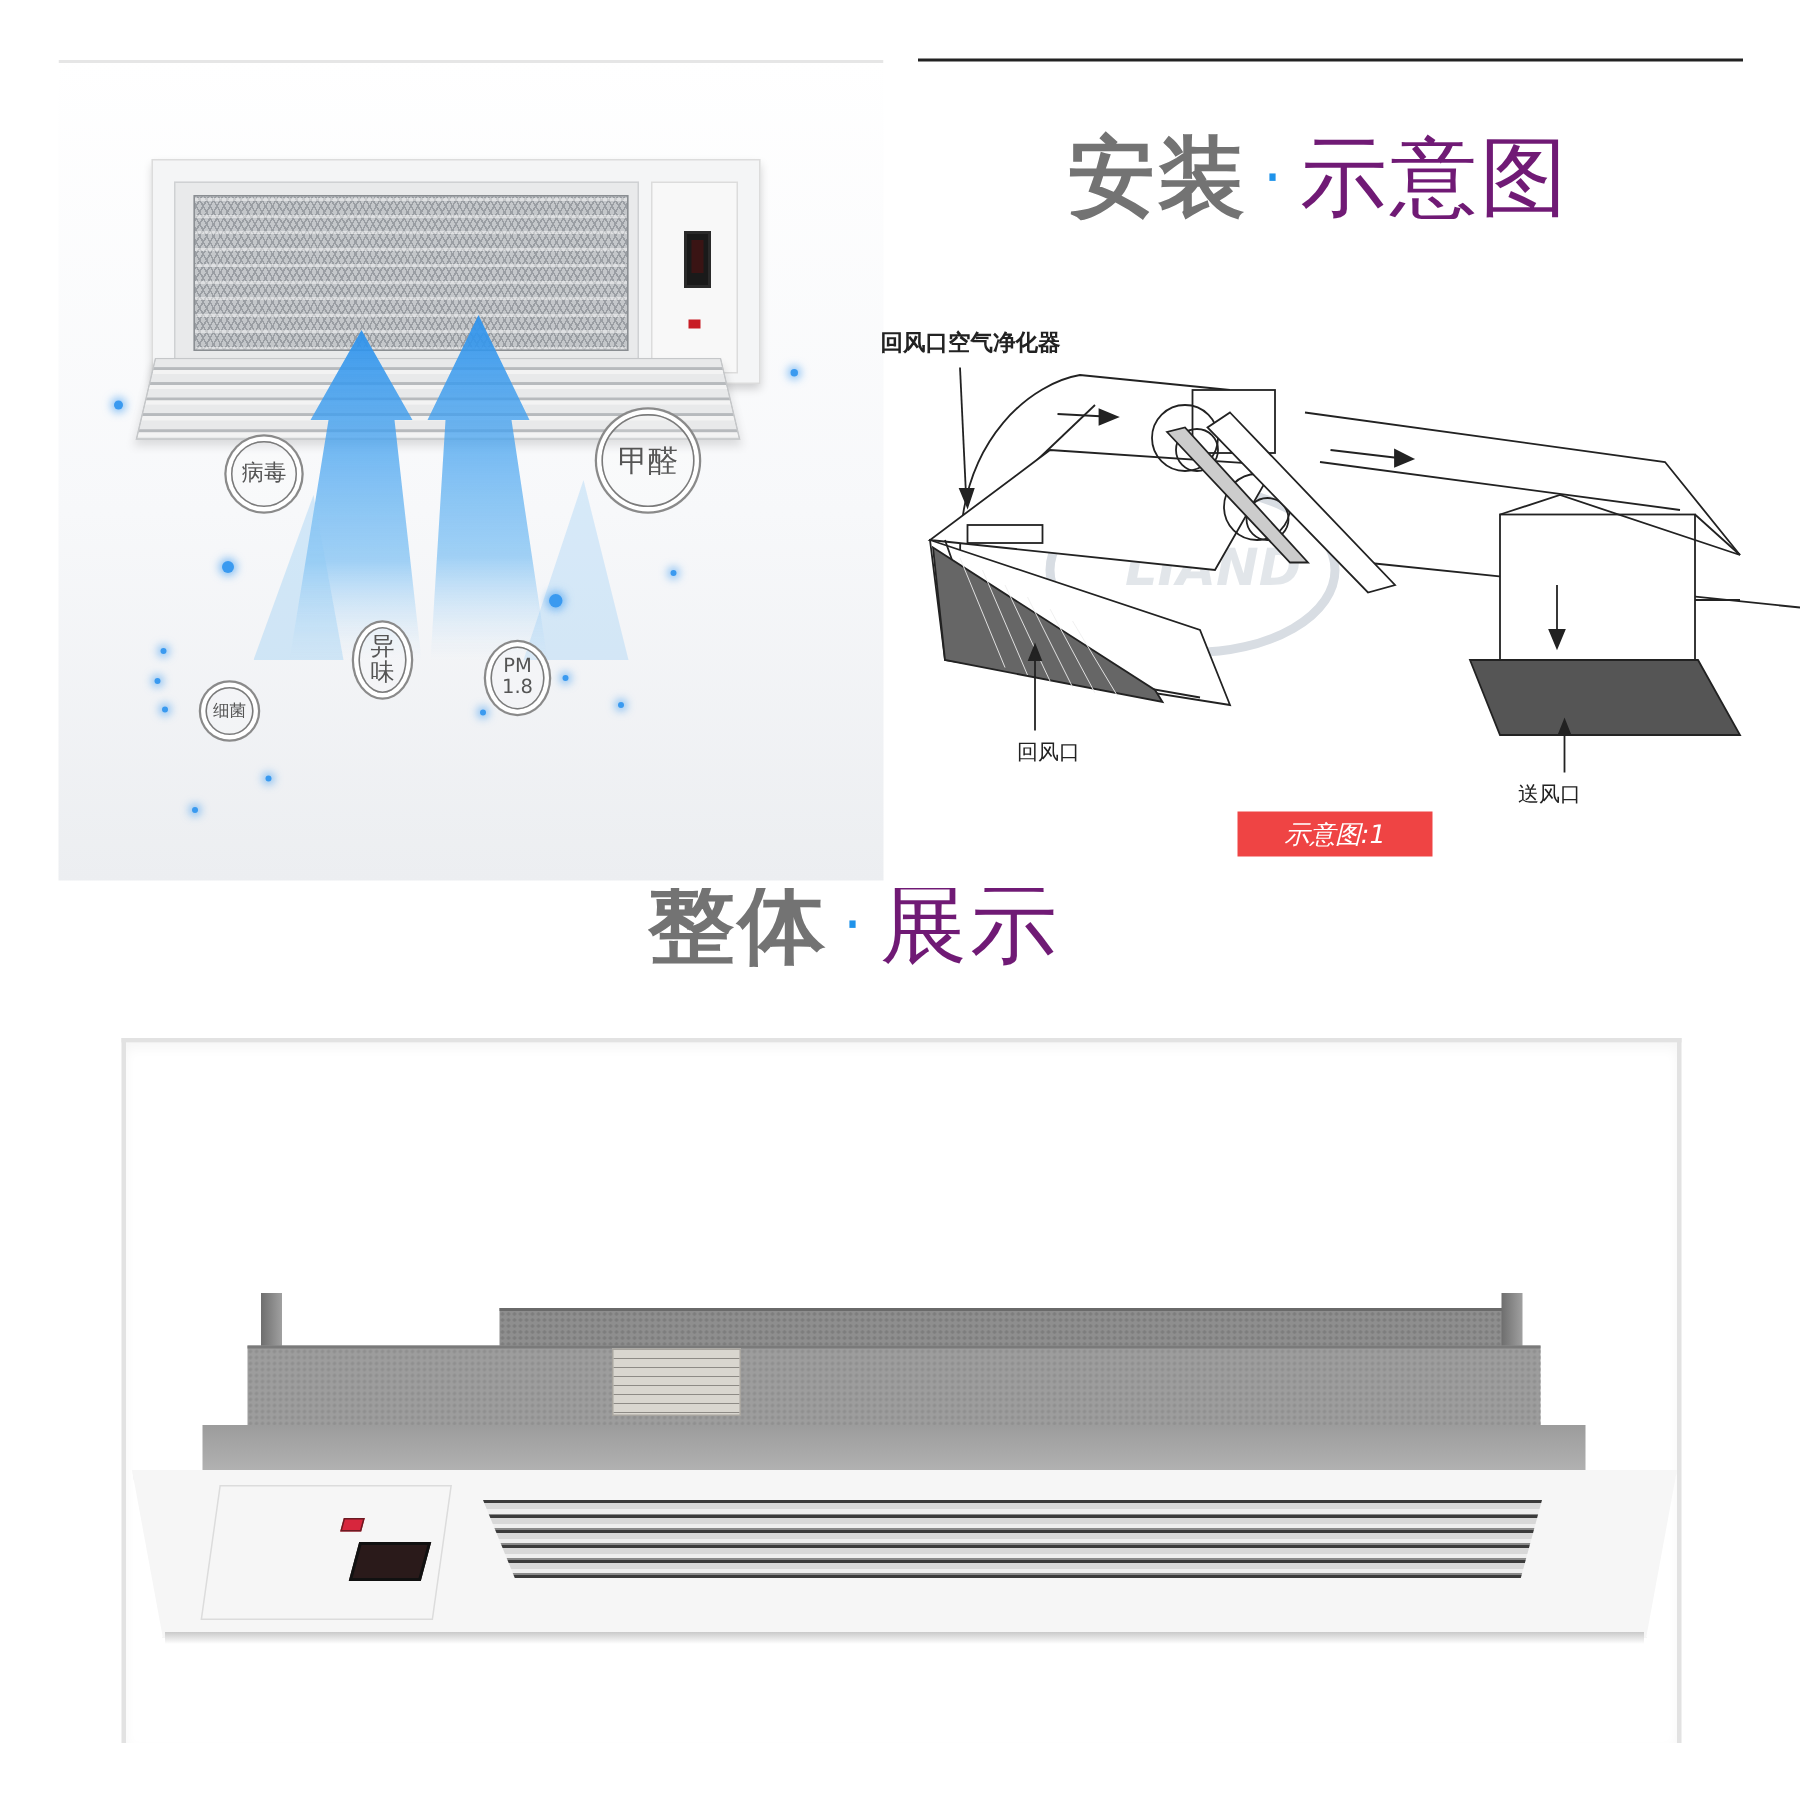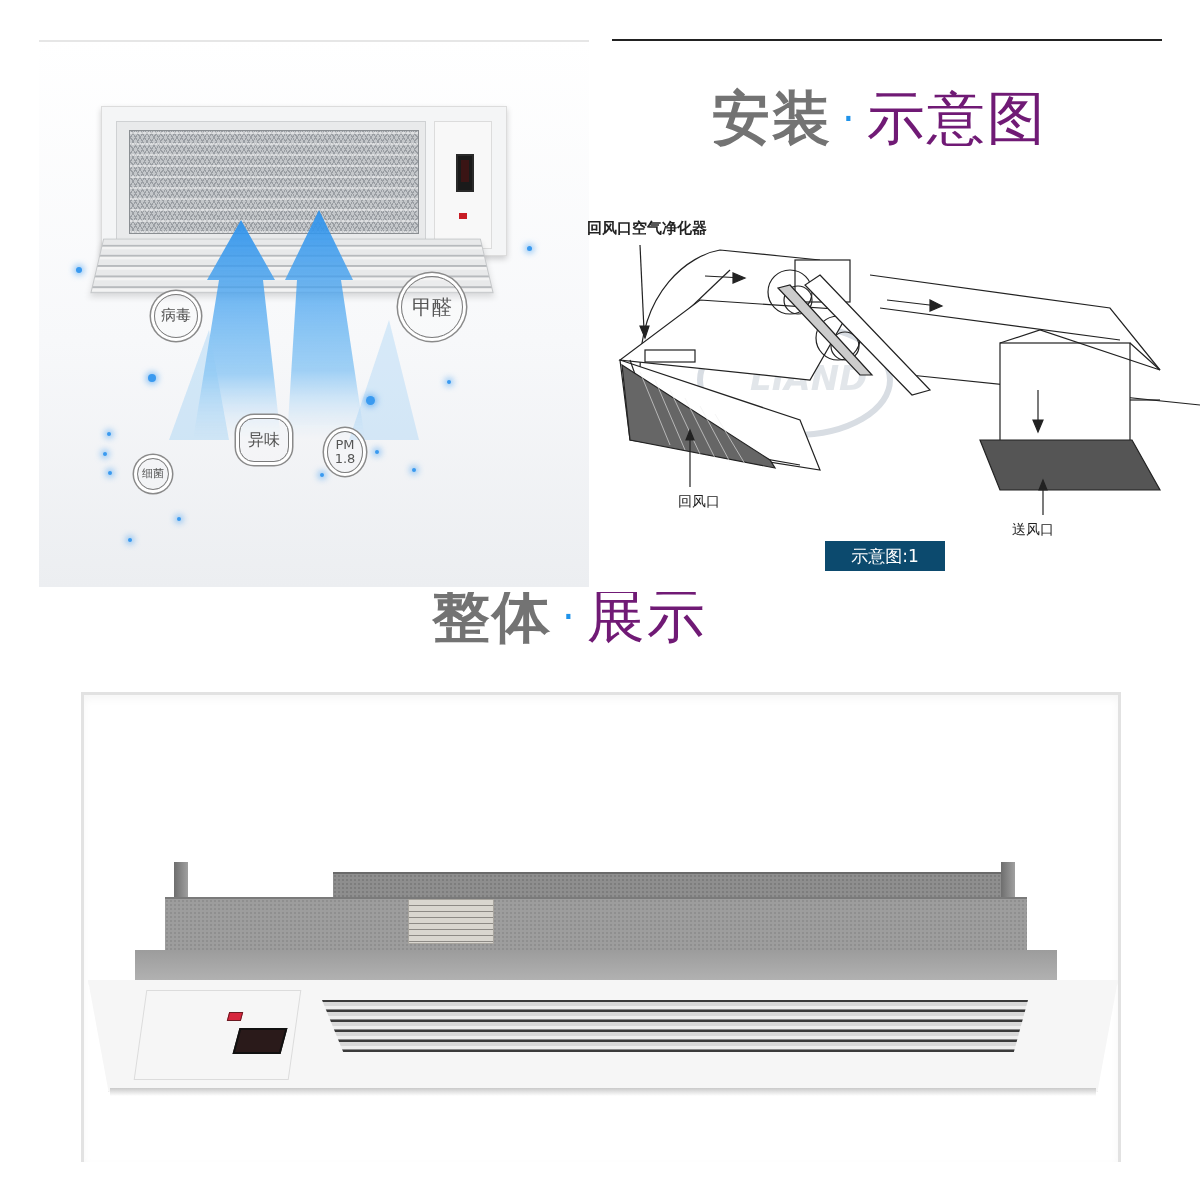--- a/index.html
+++ b/index.html
@@ -58,22 +58,22 @@
   .section-title .blue { color: #737373; font-weight: bold; }
   .section-title .dotsep { color: #1f93ea; font-size: 40px; margin: 0 10px; }
   .section-title .dark { color: #701a75; font-weight: normal; }
   .title-install { left: 712px; top: 80px; }
   .title-overview { left: 432px; top: 578px; clip-path: inset(14px 0 0 0); }
 
   .diagram { position: absolute; left: 600px; top: 200px; width: 600px; height: 390px; }
   .diag-label { position: absolute; font-size: 14px; color: #222; font-family: "DejaVu Sans", sans-serif; white-space: nowrap; }
   .diag-label.bold { font-weight: bold; font-size: 15px; }
   .caption {
-    position: absolute; left: 825px; top: 541px; width: 120px; height: 30px; background: #0c4a6e;
-    color: #fff; font-size: 17px; display: flex; align-items: center; justify-content: center;
+    position: absolute; left: 825px; top: 541px; width: 130px; height: 30px; background: #ef4444;
+    color: #fff; font-size: 17px; display: flex; align-items: center; justify-content: center; font-style: italic;
   }
 
   
   .panel {
     position: absolute; left: 81px; top: 692px; width: 1040px; height: 470px;
     border-top: 3px solid #e2e2e2; border-left: 3px solid #e2e2e2; border-right: 3px solid #e2e2e2;
     background: #ffffff; box-shadow: inset 0 4px 8px rgba(0,0,0,0.04);
   }
   .unit-body {
     position: absolute; left: 165px; top: 897px; width: 862px; height: 60px;
@@ -145,21 +145,21 @@
   <div class="dot" style="left:138px;top:477px;width:4px;height:4px;"></div>
   <div class="dot" style="left:327px;top:356px;width:9px;height:9px;"></div>
   <div class="dot" style="left:336px;top:410px;width:4px;height:4px;"></div>
   <div class="dot" style="left:281px;top:433px;width:4px;height:4px;"></div>
   <div class="dot" style="left:488px;top:206px;width:5px;height:5px;"></div>
   <div class="dot" style="left:373px;top:428px;width:4px;height:4px;"></div>
   <div class="dot" style="left:408px;top:340px;width:4px;height:4px;"></div>
 
   <div class="badge" style="left:115px;top:230px;width:44px;height:44px;font-size:15px;margin-top:24px;">病毒</div>
   <div class="badge" style="left:362px;top:236px;width:62px;height:62px;font-size:20px;">甲醛</div>
-  <div class="badge" style="left:200px;top:378px;width:50px;height:44px;font-size:16px;border-radius:15px;">异味</div>
+  <div class="badge" style="left:200px;top:378px;width:32px;height:44px;font-size:16px;">异味</div>
   <div class="badge" style="left:288px;top:391px;width:36px;height:42px;font-size:13px;white-space:pre;">PM
 1.8</div>
   <div class="badge" style="left:98px;top:418px;width:32px;height:32px;font-size:11px;">细菌</div>
 </div>
 
 <div class="rule-right"></div>
 
 <div class="section-title title-install">
   <span class="blue">安装</span>
   <span class="dotsep">·</span>

